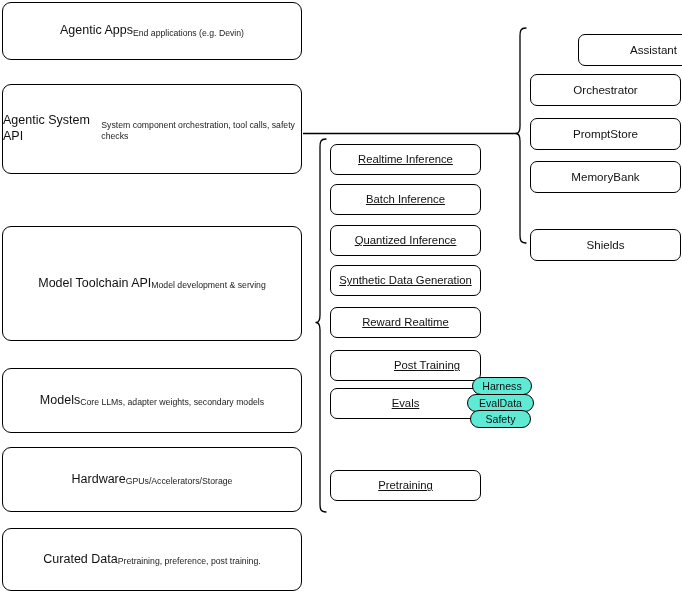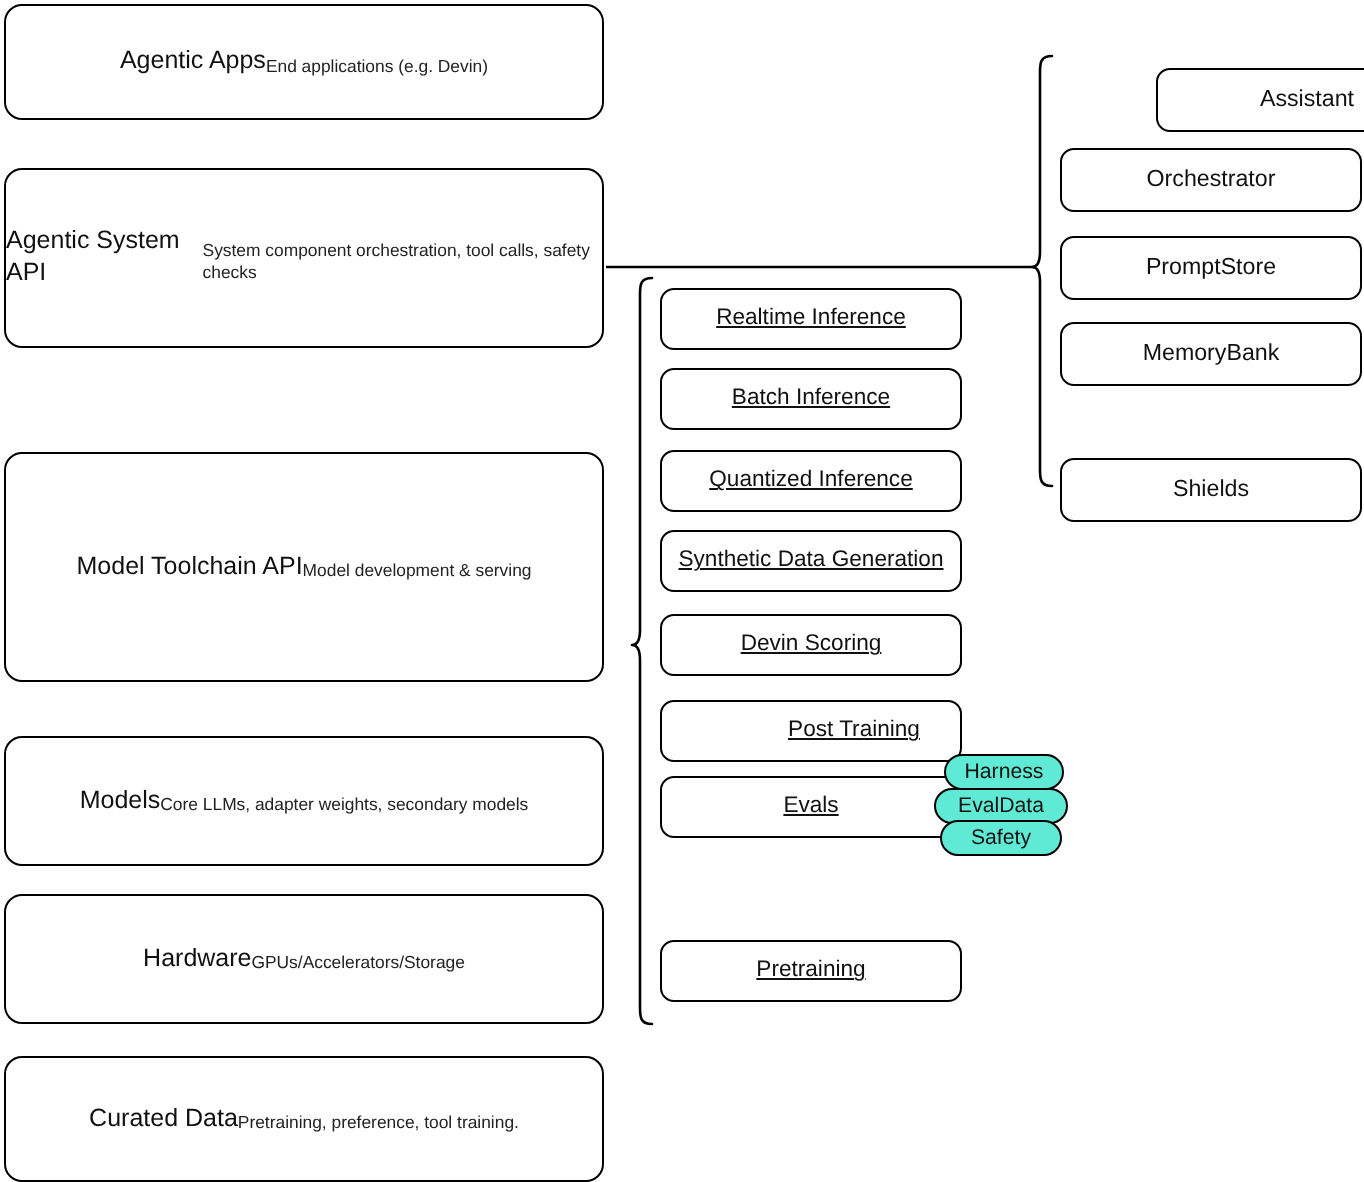--- a/index.html
+++ b/index.html
@@ -113,37 +113,37 @@
     <div class="sub">Model development &amp; serving</div>
   </div>
 
   <div class="node layer" style="left:2px; top:447px; width:300px; height:65px;">
     <div class="title">Hardware</div>
     <div class="sub">GPUs/Accelerators/Storage</div>
   </div>
 
   <div class="node layer" style="left:2px; top:528px; width:300px; height:63px;">
     <div class="title">Curated Data</div>
-    <div class="sub">Pretraining, preference, tool training.</div>
+    <div class="sub">Pretraining, preference, post training.</div>
   </div>
 
   <div class="node chip" style="left:330px; top:144px; width:151px; height:31px;">
     <span>Realtime Inference</span>
   </div>
   <div class="node chip" style="left:330px; top:184px; width:151px; height:31px;">
     <span>Batch Inference</span>
   </div>
   <div class="node chip" style="left:330px; top:225px; width:151px; height:31px;">
     <span>Quantized Inference</span>
   </div>
   <div class="node chip" style="left:330px; top:265px; width:151px; height:31px;">
     <span>Synthetic Data Generation</span>
   </div>
   <div class="node chip" style="left:330px; top:307px; width:151px; height:31px;">
-    <span>Devin Scoring</span>
+    <span>Reward Realtime</span>
   </div>
   <div class="node chip" style="left:330px; top:350px; width:151px; height:31px;padding-left:43px;">
     <span>Post Training</span>
   </div>
   <div class="node chip" style="left:330px; top:388px; width:151px; height:31px;">
     <span>Evals</span>
   </div>
   <div class="node chip" style="left:330px; top:470px; width:151px; height:31px;">
     <span>Pretraining</span>
   </div>

